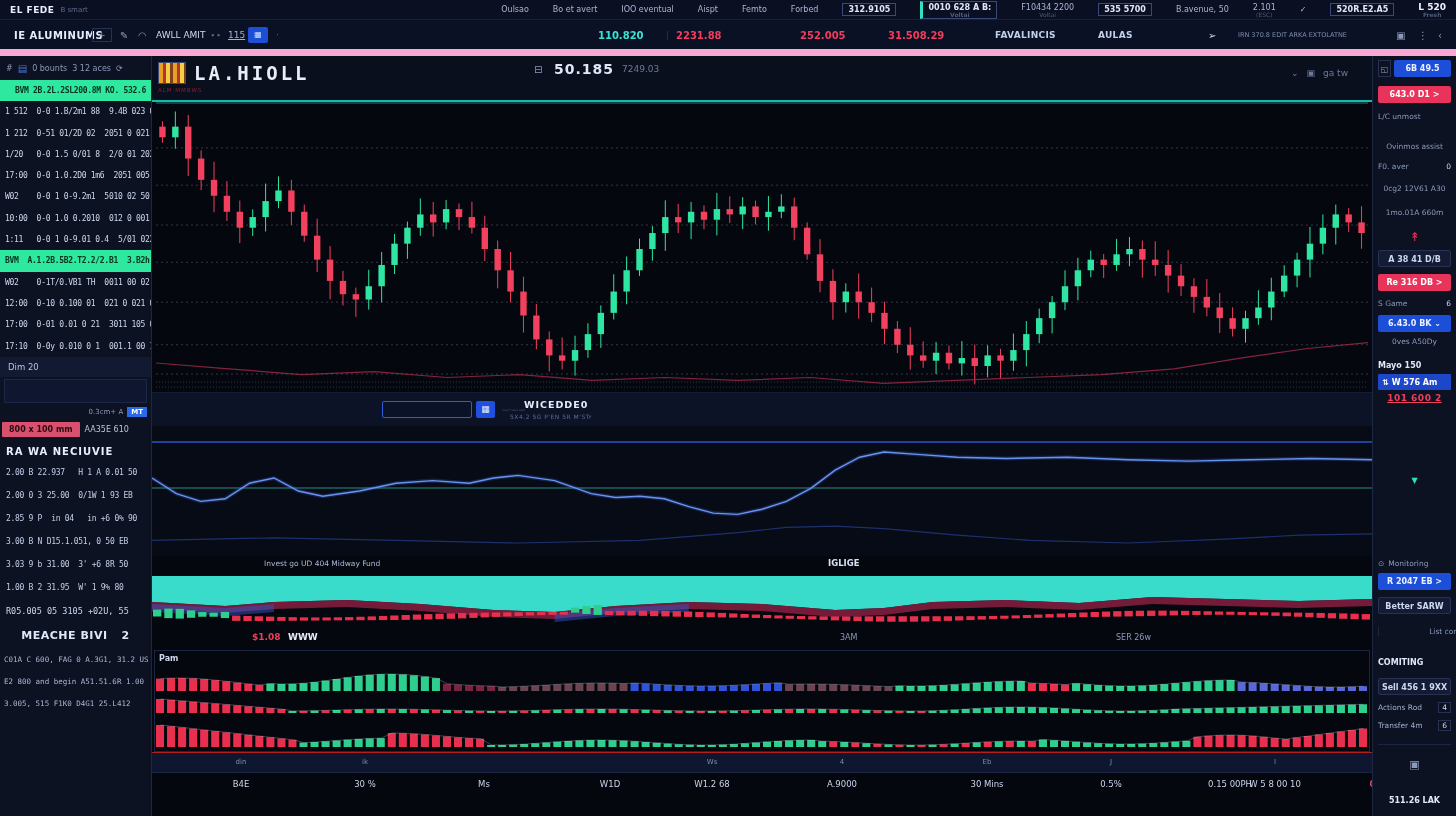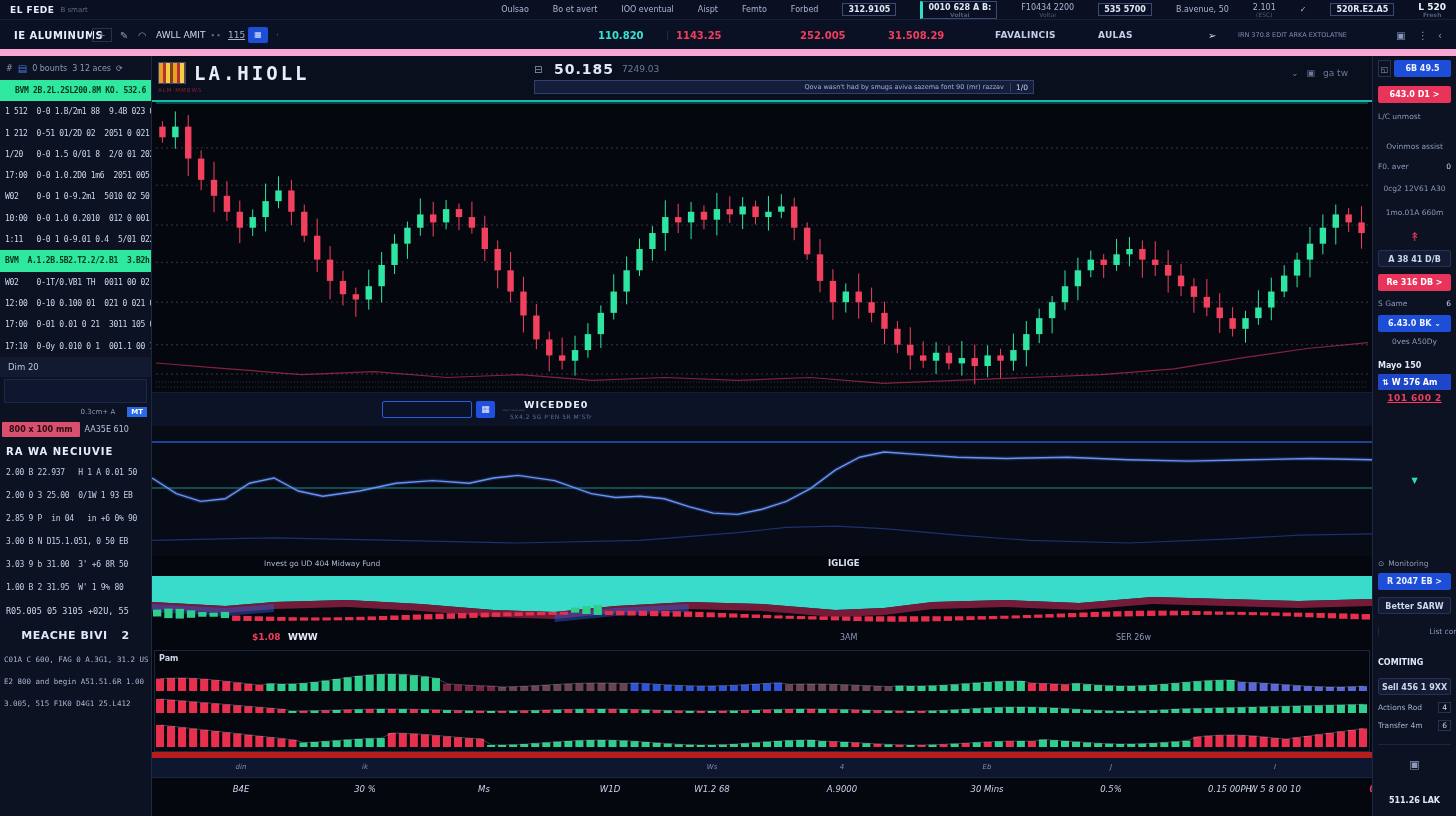--- a/index.html
+++ b/index.html
@@ -53,21 +53,21 @@
   .wl-head .folder { color:#4d7ae8; font-size:10px; }
   .wl-rows { }
   .wl-row { height:21.3px; line-height:21.3px; padding:0 5px; white-space:pre; overflow:hidden;
     font-family:"DejaVu Sans Mono",monospace; font-size:8px; color:#cdd8ee; letter-spacing:-.3px; }
   .wl-row.hl { background:#2de89e; color:#06311f; font-weight:bold;text-align:right; }
   .wl-dimhead { height:20px; line-height:20px; background:#111a30; padding:0 8px;
     font-weight:normal; color:#b8c4dc; font-size:8.5px; }
   .wl-dimrow { height:21px; line-height:21px; text-align:right; padding:0 8px;
     font-family:"DejaVu Sans Mono",monospace; color:#c3cfe8; border-bottom:1px solid #10182c; }
   .wl-box { height:24px; margin:2px 4px; background:#0f1730; border:1px solid #1c2848; }
-  .wl-badgerow { height:14px; display:flex; justify-content:flex-end; align-items:center; gap:12px; padding:0 4px; color:#8b99ba; font-size:7px; }
+  .wl-badgerow { height:14px; display:flex; justify-content:flex-end; align-items:center; gap:4px; padding:0 4px; color:#8b99ba; font-size:7px; }
   .wl-badge { background:#2a6ae8; color:#fff; font-weight:bold; padding:1px 4px; font-size:7px; }
   .wl-pinkrow { height:22px; display:flex; align-items:center; gap:5px; padding:0 2px; }
   .wl-pink { background:#d94f6e; color:#2a0913; font-weight:bold; font-size:8px; padding:3px 7px; border-radius:1px; }
   .wl-pinkside { color:#b8c4dc; font-size:8px; }
   .wl-sec2 { height:20px; line-height:22px; padding:0 6px; font-weight:bold; color:#e8eefc;
     font-size:10px; letter-spacing:1px; }
   .wl-row2 { height:23px; line-height:23px; padding:0 6px; white-space:pre;
     font-family:"DejaVu Sans Mono",monospace; font-size:8px; color:#c3cfe8; letter-spacing:-.3px; }
   .wl-total { height:24px; line-height:24px; padding:0 6px; font-family:"DejaVu Sans Mono",monospace;
     color:#cdd8ee; font-size:8.5px; }
@@ -109,21 +109,21 @@
   .bl-center { position:absolute; left:676px; top:2px; font-weight:bold; font-size:8.5px; color:#d8e2f4; }
   .ribbon-wrap { height:56px; background:#05070e; }
   .ribbonlabel-row { height:22px; position:relative; font-size:9px; }
   .rl-price { position:absolute; left:100px; top:4px; color:#f23d5e; font-weight:bold; }
   .rl-name { position:absolute; left:136px; top:4px; color:#e6edfa; font-weight:bold; }
   .rl-c { position:absolute; left:688px; top:5px; color:#8b99ba; font-size:8px; }
   .rl-r { position:absolute; left:964px; top:5px; color:#8b99ba; font-size:8px; }
   .hist-wrap { height:102px; margin:0 2px; border:1px solid #1b2742; background:#05070e; position:relative; }
   .hist-label { position:absolute; left:4px; top:3px; font-size:8px; font-weight:bold; color:#cdd8ee; z-index:2; }
 
-  .footer { flex:1; position:relative; border-top:6px solid #b91c1c;font-style:italic; }
+  .footer { flex:1; position:relative; border-top:1px solid #b91c1c; }
   .f-strip { height:20px; background:#0e1630; border-bottom:1px solid #1b2742; }
   .f-top { position:absolute; transform:translateX(-50%); top:5px; font-size:7px; color:#7e8db0; }
   .f-val { position:absolute; transform:translateX(-50%); top:26px; font-size:8.5px; color:#c9d4ec; white-space:nowrap; }
   .f-val.red { color:#f23d5e; font-weight:bold; }
 
   
   .right { width:84px; background:#0c1222; border-left:1px solid #1c2742; position:relative; font-size:7.5px; }
   .rs-it { position:absolute; left:5px; right:5px; }
   .rs-btn { height:17px; line-height:17px; text-align:center; border-radius:2px; font-weight:bold;
     font-size:8px; white-space:nowrap; overflow:hidden; }
@@ -180,21 +180,21 @@
     <span class="tb tb-plus">+</span>
     <span class="tb tb-pencil">✎</span>
     <span class="tb tb-arc">◠</span>
     <span class="tb tb-tool">AWLL AMIT</span>
     <span class="tb tb-dots">∙∙</span>
     <span class="tb tb-count">115</span>
     <span class="tb tb-bluebtn">▦</span>
     <span class="tb tb-dot">·</span>
     <span class="tb tb-cyan">110.820</span>
     <span class="tb tb-sep">|</span>
-    <span class="tb tb-red1">1143.25</span>
+    <span class="tb tb-red1">2231.88</span>
     <span class="tb tb-red2">252.005</span>
     <span class="tb tb-red3">31.508.29</span>
     <span class="tb tb-menu1">FAVALINCIS</span>
     <span class="tb tb-menu2">AULAS</span>
     <span class="tb tb-cursor">➢</span>
     <span class="tb tb-note">IRN 370.8 EDIT ARKA EXTOLATNE</span>
     <span class="tb tb-ic1">▣</span>
     <span class="tb tb-ic2">⋮</span>
     <span class="tb tb-ic3">‹</span>
   </div>
@@ -254,24 +254,20 @@
 
     <main class="main">
 
       <div class="chart-header">
         <div class="ch-logo"></div>
         <div class="ch-logosub">ALM·MMBWS</div>
         <div class="ch-title">LA.HIOLL</div>
         <span class="ch-price-ic">⊟</span>
         <span class="ch-price">50.185</span>
         <span class="ch-price2">7249.03</span>
-        <div class="ch-tip">
-          <span class="ch-tiptext">Qova wasn't had by smugs aviva sazema font 90 (mr) razzav</span>
-          <span class="ch-tipbox">1/0</span>
-        </div>
         <div class="ch-corner">
           <span>⌄</span>
           <span>▣</span>
           <span>ga tw</span>
         </div>
       </div>
 
       <div class="candle-wrap">
         <svg id="candleSvg" width="1212" height="290" viewBox="0 0 1212 290">
             <line x1="0" x2="1212" y1="45.91999999999999" y2="45.91999999999999" stroke="#9aa4c4" stroke-width="0.7" stroke-dasharray="2 3" opacity="0.45"></line>

